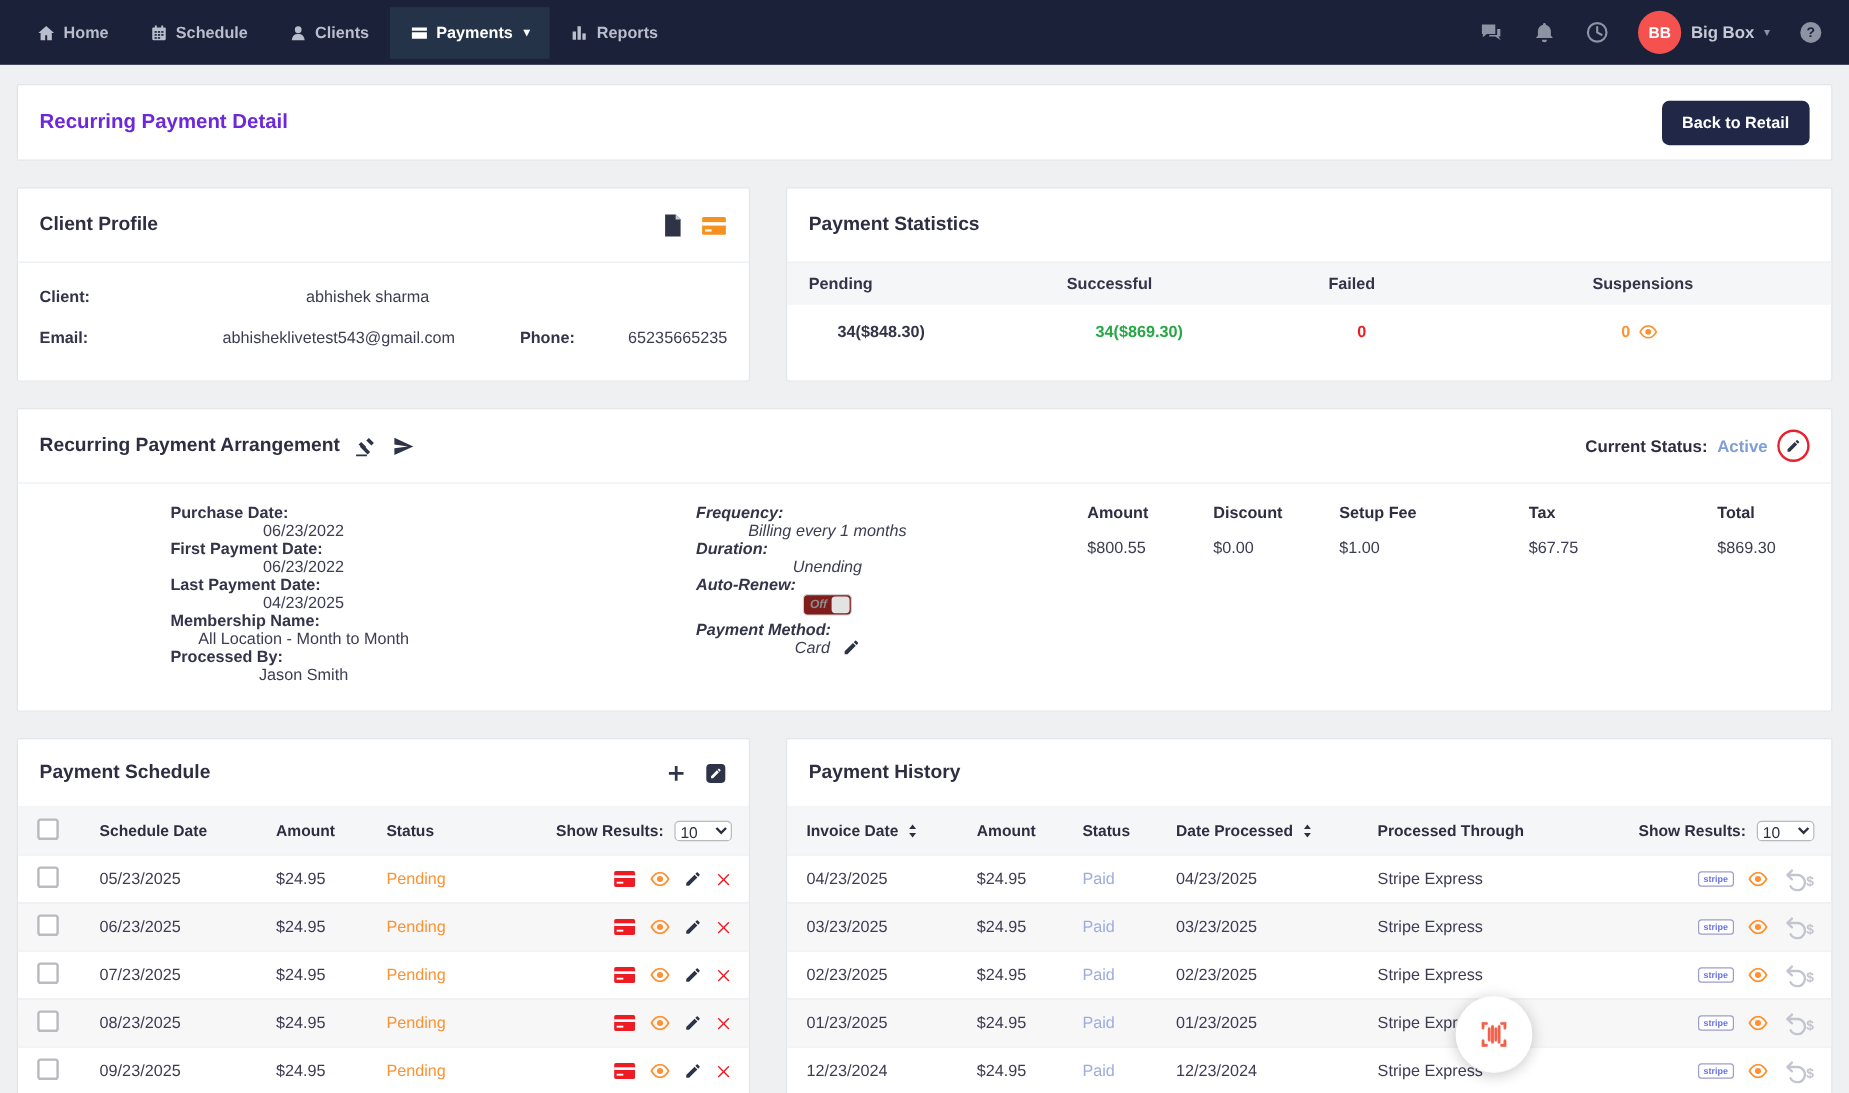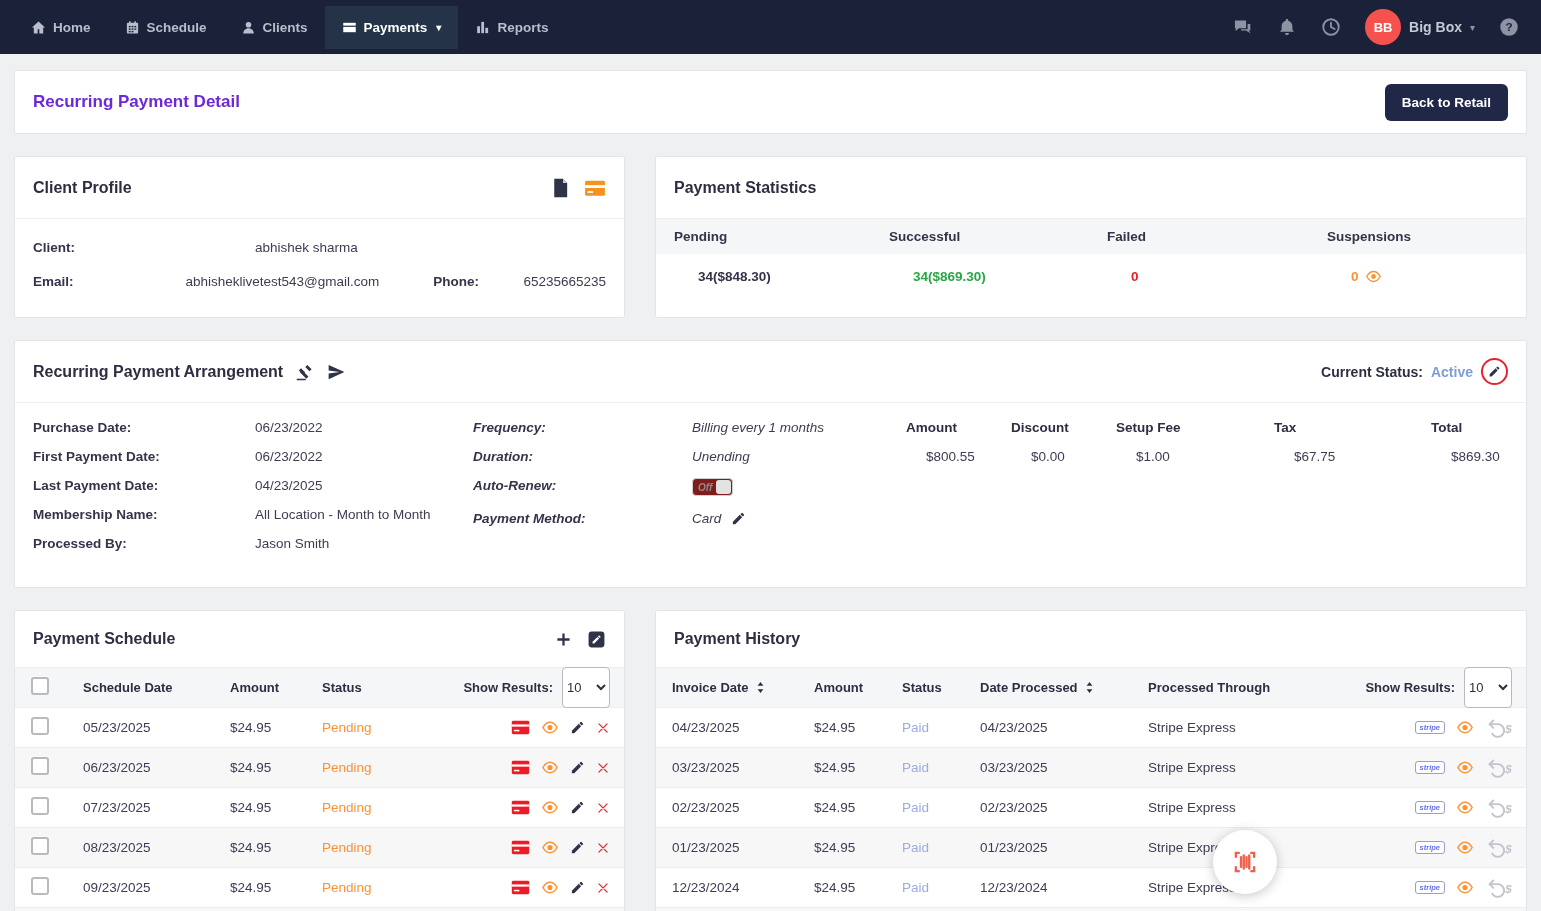--- a/index.html
+++ b/index.html
@@ -65,49 +65,49 @@
 
   
   .arr-status { margin-left:auto; display:flex; align-items:center; gap:8px; font-size:14px; }
   .cs-label { font-weight:700; color:#2e2e42; }
   .cs-value { color:#7d9ed8; font-weight:700; cursor:pointer; text-decoration:none; }
   .status-edit { width:27px; height:27px; border:2.5px solid #e8222d; border-radius:50%;
     display:flex; align-items:center; justify-content:center; cursor:pointer; }
   .arr-body { display:flex; padding:17px 18px 22px; font-size:13.5px; }
   .arr-col1 { width:440px; flex:none; }
   .arr-col2 { width:433px; flex:none;font-style:italic; }
-  .field { display:flex; align-items:flex-start; min-height:29px; }
+  .field { display:flex; align-items:center; min-height:29px;flex-direction:column; }
   .f-label { font-weight:700; }
   .arr-col1 .f-label { width:222px; }
   .arr-col2 .f-label { width:219px; }
   .f-val { color:#3c3d52; display:flex; align-items:center; gap:10px; }
   .pricing { flex:1; display:grid; grid-template-columns:105px 105px 158px 157px 1fr;
     align-content:start; row-gap:14px; }
   .p-head { font-weight:700; color:#2e2e42; }
-  .p-val { color:#3c3d52;margin-left:20px; }
+  .p-val { color:#3c3d52; }
 
   
   .toggle { position:relative; width:41px; height:18px; border:1px solid #cfcfcf; border-radius:4px;
     background:#7f1d1d; display:inline-flex; align-items:center; cursor:pointer; }
   .toggle .txt { font-size:10px; color:#8d8d8d; font-weight:700; padding-left:5px; }
   .toggle .knob { position:absolute; right:1px; top:1px; width:15px; height:14px;
     background:#e3e3e3; border-radius:3px; }
 
   
   .thead { display:flex; align-items:center; background:#f5f6f7; font-size:13px; font-weight:700;
     color:#2e2e42; height:39px; padding:0 14px 0 16px; }
   .trow { display:flex; align-items:center; height:40px; padding:0 14px 0 16px;
     border-top:1px solid #ededef; font-size:13.5px; color:#3c3d52; }
   .trow.alt { background:#f7f7f8; }
   .checkbox { width:18px; height:18px; border:2px solid #b9b9bf; border-radius:3px;
     background:#fff; display:inline-block; cursor:pointer; }
   .show-results { margin-left:auto; display:flex; align-items:center; gap:9px; font-weight:700; font-size:13px; }
-  .show-results select { width:48px; height:41px; border:1px solid #b9b9bf; border-radius:4px;
+  .show-results select { width:48px; height:17px; border:1px solid #b9b9bf; border-radius:4px;
     font-size:13px; font-family:inherit; color:#2e2e42; background:#fff; cursor:pointer; }
-  .row-icons { margin-left:auto; display:flex; align-items:center; gap:11px;font-style:italic; }
+  .row-icons { margin-left:auto; display:flex; align-items:center; gap:11px; }
   .sort { display:inline-flex; flex-direction:column; margin-left:7px; }
   .sort svg { width:9px; height:13px; }
 
   
   .col-cb { width:52px; flex:none; }
   .col-sdate { width:147px; flex:none; }
   .col-samount { width:92px; flex:none; }
   .col-sstatus { flex:none; width:120px; }
   .st-pending { color:#fb9333; }
 

